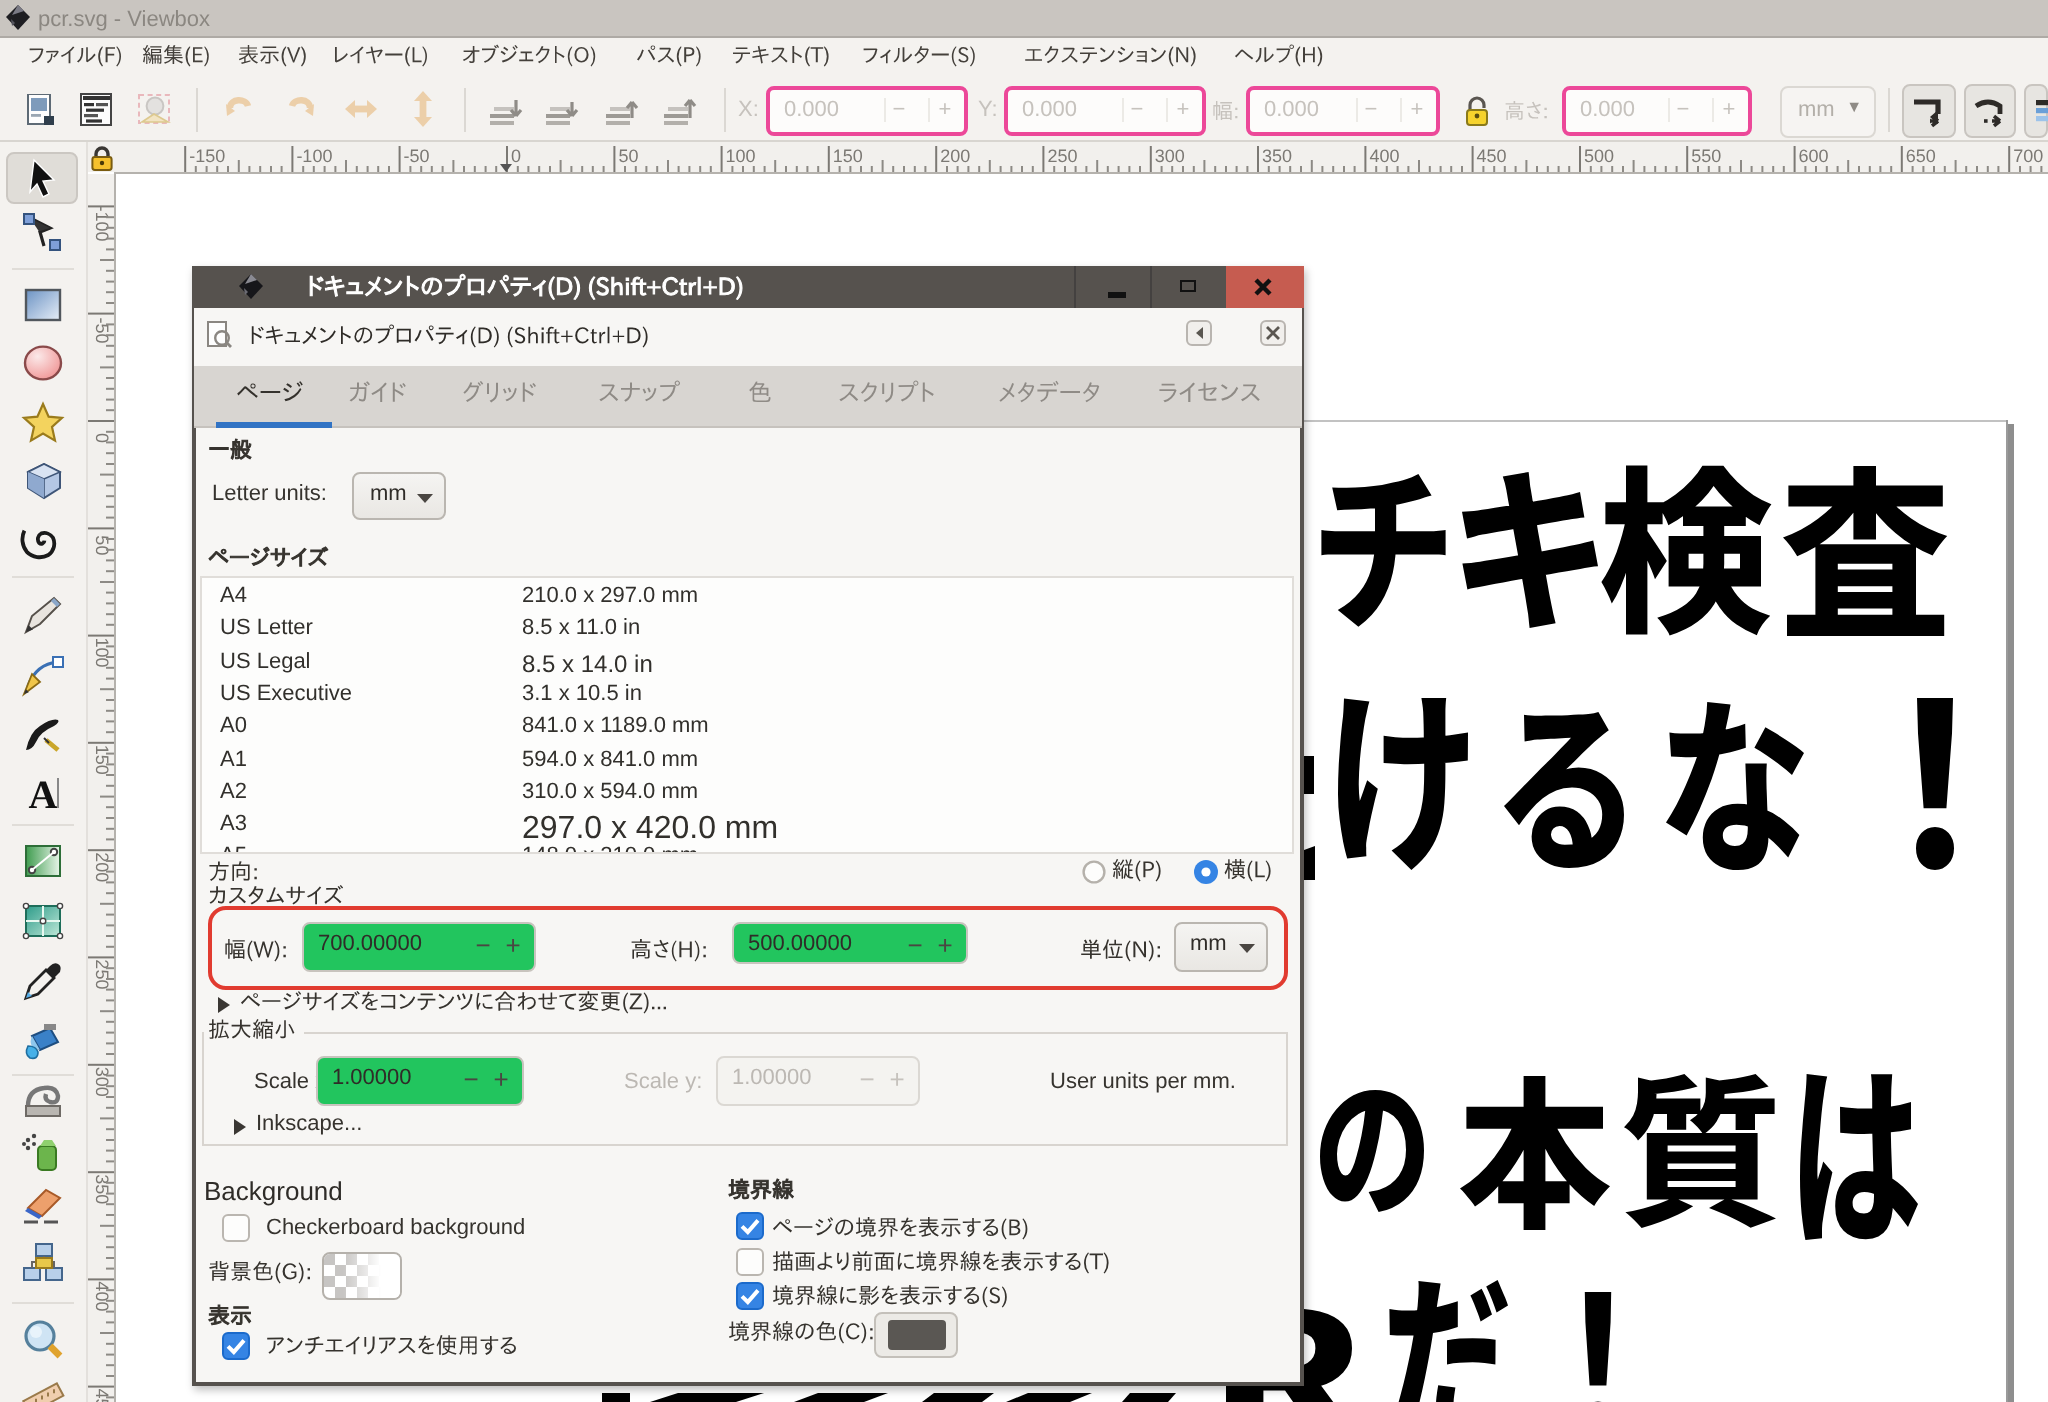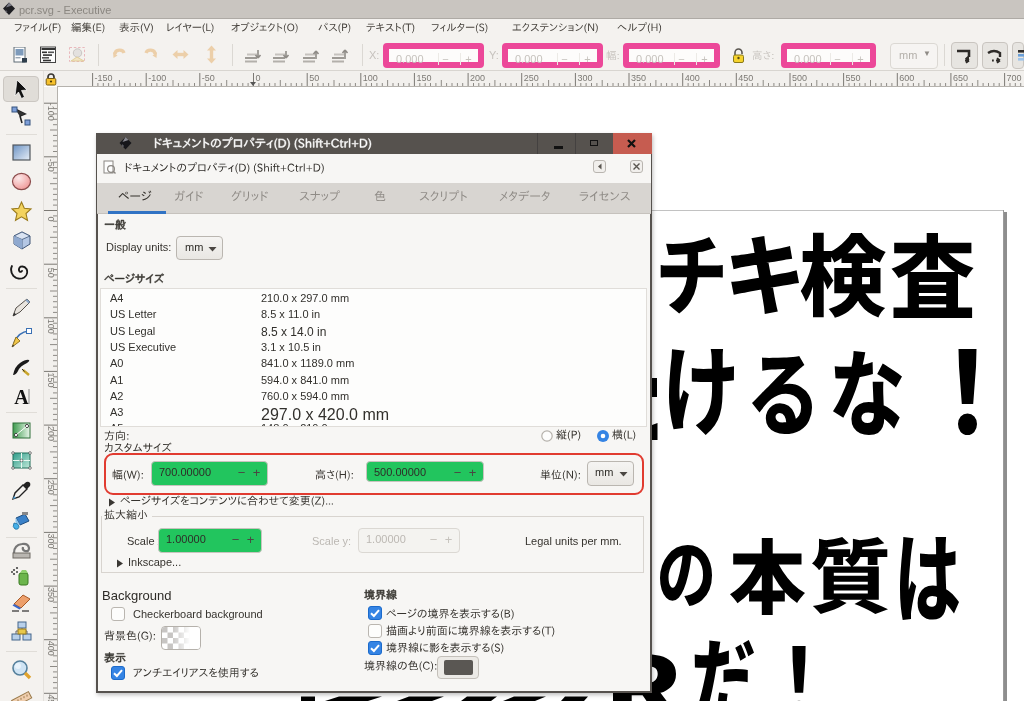--- a/index.html
+++ b/index.html
@@ -1,19 +1,19 @@
 <!DOCTYPE html>
 <html><head><meta charset="utf-8"><style>
 
 *{margin:0;padding:0;box-sizing:border-box}
 html,body{width:1024px;height:701px;overflow:hidden;background:#fff}
 body{font-family:"Liberation Sans",sans-serif;-webkit-font-smoothing:antialiased}
 #app{position:absolute;left:0;top:0;width:1024px;height:701px}
 .abs{position:absolute}
-.ent{position:absolute;background:#fdfcfb;border:6px solid #ec4899;border-radius:4px;color:#c6c2bd;font-size:11px}
+.ent{position:absolute;background:#fdfcfb;border:2px solid #ec4899;border-radius:4px;color:#c6c2bd;font-size:11px}
 .ent .v{position:absolute;left:7px;top:4px}
 .ent .m{position:absolute;right:26px;top:4px;width:14px;text-align:center;border-left:1px solid #eceae6}
 .ent .p{position:absolute;right:2px;top:4px;width:16px;text-align:center;border-left:1px solid #eceae6}
 .sep{position:absolute;width:1px;background:#dbd8d3;top:44px;height:22px}
 .dent{position:absolute;background:#22c55e;border:1px solid #c8c4be;border-radius:4px;color:#2f2c28;font-size:11px}
 .dent.dis{background:#f4f3f0;color:#bcb8b3;border-color:#dbd8d3}
 .dent .v{position:absolute;left:7px;top:4px}
 .dent .m{position:absolute;right:18px;top:3px;width:15px;text-align:center;font-size:13px;color:#4a4642}
 .dent .p{position:absolute;right:3px;top:3px;width:15px;text-align:center;font-size:13px;color:#4a4642}
 .dent.dis .m,.dent.dis .p{color:#c6c2bd}
@@ -22,21 +22,21 @@
 .cb.off{background:#fdfdfc;border:1px solid #bab6b0}
 
 </style></head><body>
 <div id="app">
 <div class="abs" style="left:0;top:0;width:1024px;height:19px;background:#c9c5c0;border-bottom:1px solid #aeaaa5"></div>
 <svg class="abs" style="left:2px;top:2px" width="14" height="14">
       <path d="M7 0.5 L13 6.5 L7 13 L1 6.5 Z" fill="#1e1e22"></path>
       <path d="M7 0.5 L10 3.5 L4 5.5 Z" fill="#7a7a85"></path>
       <path d="M3.5 7.5 l2 2 -1.5 1.5 Z" fill="#55555e"></path>
     </svg>
-<div class="abs" style="left:19px;top:3.5px;font-size:11px;color:#8b8781">pcr.svg - Executive</div>
+<div class="abs" style="left:19px;top:3.5px;font-size:11px;color:#8b8781">pcr.svg - Viewbox</div>
 <div class="abs" style="left:0;top:19px;width:1024px;height:19px;background:#f4f2ef"></div>
 <svg style="position:absolute;left:11px;top:18.8px" width="57" height="19">
       <path d="M10.2 5.2L10.7 5.6Q10.0 10.8 5.3 12.4L4.7 11.7Q9.0 10.3 9.7 6.0L3.8 6.1L3.8 5.3ZM17.9 6.4L18.4 6.9Q17.5 8.6 16.2 9.8L15.5 9.3Q16.7 8.3 17.4 7.1L12.1 7.3L12.1 6.5ZM12.4 12.0Q13.8 11.3 14.2 10.3Q14.5 9.6 14.5 7.9L15.3 7.9Q15.2 9.9 14.8 10.8Q14.4 11.8 13.0 12.6ZM23.3 12.6L23.3 7.5Q21.6 8.8 20.0 9.5L19.4 8.9Q23.1 7.3 25.5 4.2L26.2 4.6Q25.3 5.8 24.2 6.8L24.2 12.6ZM27.5 11.7Q29.1 10.6 29.5 8.9Q29.7 7.9 29.7 5.0L30.6 5.0L30.6 5.4L30.6 5.5Q30.6 8.5 30.1 9.8Q29.6 11.3 28.2 12.3ZM32.1 4.6L32.9 4.6L32.9 11.0Q34.9 9.8 36.2 7.8L36.8 8.5Q35.3 10.7 32.7 12.1L32.1 11.7ZM40.5 13.9L40.0 14.2Q38.1 12.1 38.1 9.2Q38.1 6.2 40.0 4.2L40.5 4.4Q39.0 6.5 39.0 9.2Q39.0 11.9 40.5 13.9ZM46.5 5.4L42.8 5.4L42.8 7.9L46.1 7.9L46.1 8.7L42.8 8.7L42.8 12.1L41.8 12.1L41.8 4.6L46.5 4.6ZM47.6 4.2Q49.5 6.2 49.5 9.2Q49.5 12.1 47.6 14.2L47.1 13.9Q48.7 11.9 48.7 9.2Q48.7 6.5 47.1 4.4Z" fill="#44403b"></path>
     </svg>
     <svg style="position:absolute;left:68px;top:18.8px" width="44" height="19">
       <path d="M8.1 7.5Q8.1 7.8 8.1 8.3L12.7 8.3L12.7 12.2Q12.7 12.9 12.1 12.9Q11.8 12.9 11.6 12.8L11.5 12.1Q11.7 12.2 11.9 12.2Q12.1 12.2 12.1 11.9L12.1 10.8L11.3 10.8L11.3 12.7L10.7 12.7L10.7 10.8L9.9 10.8L9.9 12.7L9.3 12.7L9.3 10.8L8.6 10.8L8.6 13.0L8.0 13.0L8.0 9.4Q7.8 11.3 6.9 12.8L6.5 12.2Q7.1 11.2 7.3 9.8Q7.5 8.8 7.5 7.3L7.5 5.5L12.5 5.5L12.5 7.5ZM8.1 7.0L11.8 7.0L11.8 6.1L8.1 6.1ZM8.6 8.9L8.6 10.2L9.3 10.2L9.3 8.9ZM12.1 10.2L12.1 8.9L11.3 8.9L11.3 10.2ZM9.9 8.9L9.9 10.2L10.7 10.2L10.7 8.9ZM4.9 7.2Q4.2 6.1 3.5 5.5L3.9 4.9Q4.1 5.1 4.4 5.4Q4.9 4.6 5.4 3.5L6.1 3.8Q5.4 5.1 4.8 5.9Q5.1 6.2 5.3 6.6Q5.8 5.8 6.3 4.8L7.0 5.1Q6.0 6.8 5.1 8.0L5.4 8.0Q5.6 8.0 6.0 7.9Q6.3 7.9 6.4 7.9Q6.2 7.4 6.0 7.1L6.5 6.9Q7.0 7.6 7.4 8.8L6.8 9.1Q6.6 8.6 6.6 8.4Q6.2 8.5 5.7 8.6L5.7 13.0L5.1 13.0L5.1 8.6L5.0 8.6Q4.3 8.7 3.7 8.8L3.5 8.1Q3.6 8.1 3.9 8.0Q4.2 8.0 4.3 8.0Q4.5 7.8 4.7 7.5Q4.9 7.3 4.9 7.2ZM3.5 11.9Q3.9 10.8 4.0 9.3L4.6 9.4Q4.5 11.1 4.2 12.3ZM6.3 11.3Q6.2 10.3 6.0 9.4L6.5 9.2Q6.8 10.0 7.0 11.0ZM7.1 4.1L12.8 4.1L12.8 4.7L7.1 4.7ZM18.4 4.6Q18.7 4.0 18.9 3.5L19.7 3.7Q19.5 4.2 19.2 4.6L22.7 4.6L22.7 5.2L19.1 5.2L19.1 5.9L22.2 5.9L22.2 6.4L19.1 6.4L19.1 7.0L22.2 7.0L22.2 7.6L19.1 7.6L19.1 8.3L22.9 8.3L22.9 8.9L19.1 8.9L19.1 9.5L23.3 9.5L23.3 10.1L19.6 10.1Q21.1 11.4 23.5 12.0L22.9 12.7Q20.5 11.9 19.1 10.4L19.1 13.0L18.3 13.0L18.3 10.5Q16.9 12.1 14.5 12.9L14.0 12.3Q16.4 11.6 17.8 10.1L14.2 10.1L14.2 9.5L18.3 9.5L18.3 8.9L15.5 8.9L15.5 6.1Q15.0 6.8 14.5 7.2L14.0 6.7Q15.5 5.4 16.2 3.5L16.9 3.6Q16.7 4.2 16.4 4.6ZM16.2 5.2L16.2 5.9L18.4 5.9L18.4 5.2ZM16.2 6.4L16.2 7.0L18.4 7.0L18.4 6.4ZM16.2 7.6L16.2 8.3L18.4 8.3L18.4 7.6ZM27.2 13.9L26.7 14.2Q24.8 12.1 24.8 9.2Q24.8 6.2 26.7 4.2L27.2 4.4Q25.7 6.5 25.7 9.2Q25.7 11.9 27.2 13.9ZM33.3 12.1L28.5 12.1L28.5 4.6L33.2 4.6L33.2 5.4L29.4 5.4L29.4 7.9L32.8 7.9L32.8 8.6L29.4 8.6L29.4 11.3L33.3 11.3ZM34.5 4.2Q36.4 6.2 36.4 9.2Q36.4 12.1 34.5 14.2L34.1 13.9Q35.6 11.9 35.6 9.2Q35.6 6.5 34.1 4.4Z" fill="#44403b"></path>
     </svg>
     <svg style="position:absolute;left:116px;top:18.8px" width="44" height="19">
       <path d="M8.3 8.4Q7.7 9.1 6.8 9.7L6.8 11.8Q7.9 11.5 9.2 11.1L9.2 11.8Q7.2 12.5 4.9 13.0L4.6 12.2Q5.6 12.0 6.0 12.0L6.1 11.9L6.1 10.1Q5.1 10.7 3.8 11.1L3.4 10.5Q6.0 9.8 7.4 8.4L3.6 8.4L3.6 7.7L7.9 7.7L7.9 6.8L4.6 6.8L4.6 6.2L7.9 6.2L7.9 5.3L4.1 5.3L4.1 4.7L7.9 4.7L7.9 3.5L8.6 3.5L8.6 4.7L12.5 4.7L12.5 5.3L8.6 5.3L8.6 6.2L11.9 6.2L11.9 6.8L8.6 6.8L8.6 7.7L12.9 7.7L12.9 8.4L9.0 8.4Q9.3 9.2 10.0 10.0Q10.8 9.4 11.5 8.6L12.2 9.1Q11.3 9.9 10.4 10.5Q11.4 11.5 13.0 12.1L12.4 12.8Q9.3 11.3 8.3 8.4ZM19.2 7.6L19.2 12.0Q19.2 12.5 19.0 12.6Q18.8 12.8 18.2 12.8Q17.5 12.8 16.7 12.7L16.6 11.9Q17.4 12.0 18.1 12.0Q18.4 12.0 18.4 11.7L18.4 7.6L14.2 7.6L14.2 6.9L23.3 6.9L23.3 7.6ZM15.3 4.3L22.1 4.3L22.1 5.0L15.3 5.0ZM22.7 11.8Q21.6 10.2 20.4 8.8L21.0 8.4Q22.2 9.7 23.4 11.2ZM14.2 11.2Q15.4 10.2 16.4 8.5L17.0 8.9Q16.2 10.6 14.8 11.9ZM27.2 13.9L26.7 14.2Q24.8 12.1 24.8 9.2Q24.8 6.2 26.7 4.2L27.2 4.4Q25.7 6.5 25.7 9.2Q25.7 11.9 27.2 13.9ZM34.2 4.6L31.1 12.2L30.5 12.2L27.5 4.6L28.5 4.6L30.3 9.3Q30.6 10.3 30.8 11.0L30.9 11.0Q31.1 10.2 31.4 9.3L33.2 4.6ZM35.0 4.2Q36.9 6.2 36.9 9.2Q36.9 12.1 35.0 14.2L34.5 13.9Q36.0 11.9 36.0 9.2Q36.0 6.5 34.5 4.4Z" fill="#44403b"></path>
     </svg>
@@ -747,21 +747,21 @@
 <svg style="position:absolute;left:496px;top:187px" width="61" height="21">
       <path d="M5.9 6.7Q7.1 7.4 8.3 8.4Q9.4 6.7 10.1 4.5L11.0 4.9Q10.2 7.2 9.1 9.0Q10.0 9.8 11.3 11.0L10.6 11.7Q9.6 10.7 8.6 9.8Q6.8 12.3 4.4 13.9L3.7 13.2Q5.9 11.8 7.7 9.4Q7.7 9.4 7.8 9.2Q6.7 8.2 5.2 7.4ZM20.5 5.6L21.1 6.1Q20.6 8.7 19.0 10.8Q17.4 13.0 14.8 14.1L14.2 13.4Q16.5 12.4 17.9 10.7L17.9 10.7L18.0 10.6Q16.8 9.1 15.5 8.1Q14.6 9.3 13.6 10.0L12.9 9.4Q15.5 7.5 16.5 4.1L17.4 4.4Q17.2 5.1 16.9 5.6ZM16.6 6.4Q16.4 6.7 16.0 7.4Q17.3 8.4 18.6 9.8Q19.6 8.3 20.1 6.4ZM22.7 7.8L32.4 7.8L32.4 8.7L28.3 8.7Q28.2 10.7 27.5 11.9Q26.6 13.3 24.7 14.0L24.1 13.3Q26.0 12.6 26.7 11.4Q27.2 10.5 27.3 8.7L22.7 8.7ZM24.2 5.0L30.4 5.0L30.4 5.8L24.2 5.8ZM31.4 6.0Q31.0 5.1 30.5 4.4L31.1 4.1Q31.6 4.6 32.2 5.6ZM32.6 5.4Q32.2 4.5 31.7 3.8L32.3 3.4Q32.8 4.1 33.3 5.0ZM34.2 8.5L44.0 8.5L44.0 9.5L34.2 9.5ZM53.0 5.6L53.6 6.1Q53.1 8.7 51.5 10.8Q49.9 13.0 47.3 14.1L46.7 13.4Q49.0 12.4 50.4 10.7L50.4 10.7L50.5 10.6Q49.3 9.1 48.0 8.1Q47.2 9.3 46.1 10.0L45.5 9.4Q48.0 7.5 49.0 4.1L49.9 4.4Q49.7 5.1 49.5 5.6ZM49.1 6.4Q48.9 6.7 48.5 7.4Q49.8 8.4 51.1 9.8Q52.1 8.3 52.6 6.4Z" fill="#8f8b86"></path>
     </svg>
 <svg style="position:absolute;left:576px;top:187px" width="61" height="21">
       <path d="M4.8 4.9L11.3 4.9L11.3 5.8L4.8 5.8ZM3.7 7.6L11.7 7.6L12.3 8.1Q11.5 10.6 9.9 12.1Q8.6 13.4 6.4 14.1L5.7 13.2Q9.8 12.3 11.1 8.5L3.7 8.5ZM18.1 14.0L18.1 8.2Q16.2 9.6 14.3 10.5L13.7 9.7Q17.9 7.9 20.6 4.3L21.5 4.9Q20.5 6.2 19.2 7.3L19.2 14.0ZM25.8 4.4L26.8 4.4L26.8 7.2L31.9 6.6L32.5 7.1Q31.0 9.2 29.5 10.6L28.7 10.0Q30.0 8.9 31.0 7.5L26.8 8.1L26.8 11.7Q26.8 12.2 27.1 12.3Q27.4 12.5 28.7 12.5Q30.2 12.5 32.1 12.3L32.2 13.2Q30.5 13.4 29.2 13.4Q27.0 13.4 26.4 13.1Q25.8 12.8 25.8 11.9L25.8 8.2L23.2 8.5L23.1 7.7L25.8 7.3ZM37.1 7.8Q35.9 6.7 34.5 5.9L35.1 5.1Q36.4 5.7 37.8 6.9ZM34.6 12.4Q40.0 11.5 42.3 6.4L43.1 7.1Q40.8 12.1 35.2 13.4ZM51.5 5.2L52.2 5.8Q51.4 7.8 50.2 9.5Q52.1 10.9 53.9 12.7L53.1 13.5Q51.3 11.5 49.6 10.2Q49.5 10.3 49.5 10.4Q49.5 10.4 49.5 10.4Q49.4 10.4 49.4 10.4Q47.6 12.5 45.3 13.6L44.5 12.8Q49.2 10.8 51.0 6.1L45.6 6.1L45.6 5.2Z" fill="#8f8b86"></path>
     </svg>
 <div class="abs" style="left:108px;top:211px;width:58px;height:3px;background:#3173c4"></div>
 <svg style="position:absolute;left:101px;top:216px" width="32" height="20">
       <path d="M3.9 7.8L13.1 7.8L13.1 8.7L3.9 8.7ZM17.1 7.8Q16.8 6.9 16.4 6.1L16.9 5.8Q17.4 6.6 17.7 7.5ZM18.1 8.8L17.7 8.8Q16.5 8.9 16.2 8.9Q16.1 8.9 16.1 8.9Q16.1 12.0 15.3 13.6L14.6 13.0Q15.2 11.9 15.4 10.3Q15.4 10.0 15.4 9.0L15.1 9.0L14.6 9.0L14.4 8.3Q14.6 8.3 15.0 8.3Q15.3 8.3 15.4 8.3L15.4 4.8L16.5 4.8Q16.7 4.2 16.8 3.6L17.6 3.7Q17.3 4.5 17.2 4.8L18.8 4.8L18.8 8.1Q18.9 8.1 19.5 8.0L19.5 8.4L23.4 8.4L23.7 8.8Q23.1 10.3 22.2 11.4Q23.3 12.2 24.5 12.6L24.0 13.4Q22.8 12.8 21.8 11.9Q20.7 12.9 19.5 13.6L19.0 12.9Q20.2 12.4 21.3 11.4Q20.3 10.4 19.8 9.1L19.3 9.1L19.3 8.6Q19.1 8.7 19.0 8.7Q18.9 8.7 18.8 8.7L18.8 12.6Q18.8 13.4 17.9 13.4Q17.4 13.4 16.8 13.3L16.7 12.5Q17.3 12.6 17.8 12.6Q18.1 12.6 18.1 12.3ZM18.1 8.1L18.1 5.5L16.1 5.5L16.1 8.3Q16.9 8.2 18.1 8.1ZM21.7 10.9Q22.4 10.0 22.7 9.1L20.5 9.1Q20.9 10.0 21.7 10.9ZM22.8 4.1L22.8 6.8Q22.8 7.1 23.2 7.1Q23.5 7.1 23.6 6.9Q23.7 6.7 23.7 5.9L24.4 6.1Q24.4 7.3 24.1 7.5Q23.9 7.8 23.1 7.8Q22.4 7.8 22.2 7.6Q22.1 7.4 22.1 7.1L22.1 4.8L20.7 4.8L20.7 5.1Q20.7 7.0 19.9 8.1L19.3 7.5Q20.0 6.7 20.0 5.0L20.0 4.1ZM16.8 9.1L17.4 9.1L17.4 11.7L16.8 11.7Z" fill="#36332e" stroke="#36332e" stroke-width="0.55"></path>
     </svg>
-<div class="abs" style="left:106px;top:241px;font-size:11px;color:#36332e">Display units:</div>
+<div class="abs" style="left:106px;top:241px;font-size:11px;color:#36332e">Letter units:</div>
 <div class="abs" style="left:176px;top:236px;width:47px;height:24px;background:linear-gradient(#f5f4f2,#e9e7e3);border:1px solid #bab6b0;border-radius:4px">
       <span style="position:absolute;left:8px;top:4px;font-size:11px;color:#2f2c28">mm</span>
       <svg style="position:absolute;right:5px;top:9px" width="9" height="7">
         <path d="M0.5 1 L4.5 5.5 L8.5 1 Z" fill="#4a4642"></path>
       </svg>
     </div>
 <svg style="position:absolute;left:101px;top:270px" width="70" height="20">
       <path d="M10.8 4.6Q11.3 4.6 11.7 5.0Q12.0 5.3 12.0 5.8Q12.0 6.1 11.8 6.4Q11.4 7.0 10.8 7.0Q10.5 7.0 10.2 6.8Q9.6 6.5 9.6 5.8Q9.6 5.1 10.1 4.8Q10.4 4.6 10.8 4.6ZM10.8 5.0Q10.6 5.0 10.5 5.1Q10.1 5.3 10.1 5.8Q10.1 6.0 10.2 6.1Q10.4 6.5 10.8 6.5Q11.1 6.5 11.3 6.3Q11.5 6.1 11.5 5.8Q11.5 5.4 11.3 5.2Q11.1 5.0 10.8 5.0ZM3.5 9.3Q4.7 8.3 6.4 6.4Q6.8 5.8 7.2 5.8Q7.5 5.8 8.2 6.5Q10.2 8.4 13.0 10.3L12.4 11.2Q9.6 9.1 7.6 7.1Q7.3 6.8 7.2 6.8Q7.1 6.8 6.7 7.3Q5.7 8.6 4.1 10.1ZM14.2 8.1L23.2 8.1L23.2 8.9L14.2 8.9ZM28.1 6.6Q27.0 5.7 26.0 5.2L26.5 4.5Q27.5 5.0 28.7 5.8ZM25.2 11.8Q30.0 10.8 32.4 6.6L33.0 7.3Q30.6 11.5 25.8 12.7ZM31.8 6.2Q31.4 5.3 30.8 4.6L31.4 4.2Q32.0 4.8 32.5 5.7ZM26.8 8.8Q25.7 7.9 24.7 7.3L25.2 6.6Q26.3 7.2 27.4 8.0ZM33.0 5.4Q32.5 4.6 31.9 3.9L32.5 3.6Q33.1 4.1 33.6 5.0ZM40.4 4.2L41.3 4.2L41.3 6.6L43.7 6.6L43.7 7.4L41.3 7.4Q41.3 9.7 40.7 10.9Q40.0 12.3 38.1 13.2L37.5 12.6Q39.3 11.8 40.0 10.4Q40.4 9.5 40.4 7.4L37.6 7.4L37.6 10.0L36.7 10.0L36.7 7.4L34.5 7.4L34.5 6.6L36.7 6.6L36.7 4.4L37.6 4.4L37.6 6.6L40.4 6.6ZM48.9 13.1L48.9 7.7Q47.1 9.1 45.4 9.8L44.8 9.1Q48.7 7.5 51.2 4.2L52.0 4.7Q51.0 5.9 49.8 7.0L49.8 13.1ZM59.8 5.0L60.4 5.6Q59.7 7.4 58.5 9.0Q60.3 10.2 62.0 11.9L61.3 12.6Q59.6 10.8 58.0 9.6Q58.0 9.7 57.9 9.8Q57.9 9.8 57.9 9.8Q57.9 9.8 57.9 9.8Q56.2 11.7 54.1 12.7L53.4 12.0Q57.7 10.2 59.3 5.8L54.4 5.9L54.4 5.0ZM61.1 5.9Q60.8 5.2 60.1 4.4L60.7 4.0Q61.3 4.6 61.7 5.4ZM62.3 5.3Q61.8 4.6 61.2 3.9L61.7 3.5Q62.4 4.1 62.9 4.9Z" fill="#36332e" stroke="#36332e" stroke-width="0.55"></path>
     </svg>
 <div class="abs" style="left:100px;top:288px;width:547px;height:139px;background:#fdfdfc;border:1px solid #e0ddd9;overflow:hidden">
@@ -771,21 +771,21 @@
       <div class="abs" style="left:160px;top:19.3px;font-size:11px;color:#32302c">8.5 x 11.0 in</div>
       <div class="abs" style="left:9px;top:35.6px;font-size:11px;color:#32302c">US Legal</div>
       <div class="abs" style="left:160px;top:35.6px;font-size:12px;color:#32302c">8.5 x 14.0 in</div>
       <div class="abs" style="left:9px;top:51.9px;font-size:11px;color:#32302c">US Executive</div>
       <div class="abs" style="left:160px;top:51.9px;font-size:11px;color:#32302c">3.1 x 10.5 in</div>
       <div class="abs" style="left:9px;top:68.2px;font-size:11px;color:#32302c">A0</div>
       <div class="abs" style="left:160px;top:68.2px;font-size:11px;color:#32302c">841.0 x 1189.0 mm</div>
       <div class="abs" style="left:9px;top:84.5px;font-size:11px;color:#32302c">A1</div>
       <div class="abs" style="left:160px;top:84.5px;font-size:11px;color:#32302c">594.0 x 841.0 mm</div>
       <div class="abs" style="left:9px;top:100.8px;font-size:11px;color:#32302c">A2</div>
-      <div class="abs" style="left:160px;top:100.8px;font-size:11px;color:#32302c">760.0 x 594.0 mm</div>
+      <div class="abs" style="left:160px;top:100.8px;font-size:11px;color:#32302c">310.0 x 594.0 mm</div>
       <div class="abs" style="left:9px;top:117.1px;font-size:11px;color:#32302c">A3</div>
       <div class="abs" style="left:160px;top:117.1px;font-size:16px;color:#32302c">297.0 x 420.0 mm</div>
       <div class="abs" style="left:9px;top:133.4px;font-size:11px;color:#32302c">A5</div>
       <div class="abs" style="left:160px;top:133.4px;font-size:11px;color:#32302c">148.0 x 210.0 mm</div>
     </div>
 <svg style="position:absolute;left:101px;top:427px" width="35" height="20">
       <path d="M8.0 6.2L8.0 6.5Q8.0 7.2 7.9 7.9L12.0 7.9Q11.9 11.3 11.6 12.4Q11.4 12.9 11.1 13.1Q10.8 13.2 10.2 13.2Q9.5 13.2 8.6 13.1L8.4 12.2Q9.4 12.4 10.1 12.4Q10.7 12.4 10.8 11.9Q11.1 10.6 11.2 8.6L7.9 8.6Q7.9 8.7 7.8 8.7Q7.4 11.9 4.6 13.5L4.0 12.8Q6.2 11.8 6.9 9.5Q7.2 8.4 7.2 6.2L3.7 6.2L3.7 5.5L8.0 5.5L8.0 3.8L8.9 3.8L8.9 5.5L13.3 5.5L13.3 6.2ZM21.6 7.5L21.6 10.9L18.1 10.9L18.1 11.7L17.3 11.7L17.3 7.5ZM20.8 8.1L18.1 8.1L18.1 10.2L20.8 10.2ZM18.4 5.3Q18.7 4.4 18.8 3.6L19.8 3.7Q19.5 4.6 19.2 5.3L23.8 5.3L23.8 12.3Q23.8 12.9 23.5 13.1Q23.3 13.2 22.6 13.2Q21.7 13.2 20.9 13.2L20.7 12.3Q21.7 12.5 22.5 12.5Q23.0 12.5 23.0 12.0L23.0 6.0L16.0 6.0L16.0 13.5L15.2 13.5L15.2 5.3ZM27.4 8.3L26.2 8.3L26.2 7.1L27.4 7.1ZM27.4 12.6L26.2 12.6L26.2 11.4L27.4 11.4Z" fill="#36332e"></path>
     </svg>
 <svg class="abs" style="left:541px;top:430px" width="12" height="12">
       <circle cx="6" cy="6" r="5.2" fill="#fdfdfc" stroke="#b5b1ab" stroke-width="1.2"></circle>
@@ -845,21 +845,21 @@
       <span class="v">1.00000</span>
       <span class="m">−</span>
       <span class="p">+</span>
     </div>
 <div class="abs" style="left:312px;top:535px;font-size:11px;color:#bcb8b3">Scale y:</div>
 <div class="dent dis" style="left:358px;top:528px;width:102px;height:25px">
       <span class="v">1.00000</span>
       <span class="m">−</span>
       <span class="p">+</span>
     </div>
-<div class="abs" style="left:525px;top:535px;font-size:11px;color:#36332e">Legal units per mm.</div>
+<div class="abs" style="left:525px;top:535px;font-size:11px;color:#36332e">User units per mm.</div>
 <svg class="abs" style="left:115px;top:558px" width="10" height="11">
       <path d="M2 1.5 L8 5.5 L2 9.5 Z" fill="#3a3733"></path>
     </svg>
 <div class="abs" style="left:128px;top:556px;font-size:11px;color:#36332e">Inkscape...</div>
 <div class="abs" style="left:102px;top:588px;font-size:13px;font-weight:normal;color:#2f2c28">Background</div>
 <div class="cb off" style="left:111px;top:607px"></div>
 <div class="abs" style="left:133px;top:608px;font-size:11px;color:#36332e">Checkerboard background</div>
 <svg style="position:absolute;left:101px;top:627px" width="62" height="20">
       <path d="M6.9 4.7L6.9 3.5L7.7 3.5L7.7 7.6L6.9 7.6L6.9 6.6Q6.9 6.6 6.9 6.6Q6.8 6.6 6.8 6.7Q5.6 7.0 3.9 7.4L3.6 6.6Q5.5 6.3 6.9 6.0L6.9 5.3L4.0 5.3L4.0 4.7ZM9.7 5.1L9.8 5.1Q11.3 4.7 12.3 4.2L12.9 4.8Q11.4 5.4 9.9 5.6L9.7 5.7L9.7 6.4Q9.7 6.7 10.0 6.8Q10.2 6.8 11.0 6.8Q12.2 6.8 12.4 6.6Q12.5 6.4 12.5 5.5L13.3 5.7Q13.2 7.0 12.9 7.3Q12.6 7.5 11.1 7.5Q9.7 7.5 9.4 7.4Q8.9 7.2 8.9 6.7L8.9 3.5L9.7 3.5ZM11.9 8.1L11.9 12.5Q11.9 13.0 11.6 13.2Q11.4 13.3 10.9 13.3Q10.1 13.3 9.3 13.3L9.2 12.5Q10.1 12.6 10.7 12.6Q11.1 12.6 11.1 12.3L11.1 11.5L5.9 11.5L5.9 13.4L5.1 13.4L5.1 8.1ZM5.9 8.8L5.9 9.5L11.1 9.5L11.1 8.8ZM5.9 10.1L5.9 10.9L11.1 10.9L11.1 10.1ZM22.9 4.0L22.9 7.1L19.9 7.1L19.9 7.7L24.3 7.7L24.3 8.3L14.7 8.3L14.7 7.7L19.1 7.7L19.1 7.1L16.0 7.1L16.0 4.0ZM16.8 4.6L16.8 5.2L22.2 5.2L22.2 4.6ZM16.8 5.8L16.8 6.5L22.2 6.5L22.2 5.8ZM22.8 8.9L22.8 11.0L20.0 11.0L20.0 12.7Q20.0 13.4 19.0 13.4Q18.6 13.4 17.8 13.4L17.7 12.6Q18.3 12.7 18.8 12.7Q19.2 12.7 19.2 12.4L19.2 11.0L16.2 11.0L16.2 8.9ZM16.9 9.5L16.9 10.4L22.1 10.4L22.1 9.5ZM23.7 13.2Q22.4 12.3 21.0 11.7L21.6 11.2Q23.0 11.8 24.3 12.6ZM14.7 12.7Q16.2 12.2 17.3 11.2L17.9 11.7Q16.7 12.7 15.2 13.3ZM27.9 9.8L27.9 11.7Q27.9 12.1 28.2 12.3Q28.5 12.4 30.7 12.4Q33.5 12.4 34.0 12.3Q34.4 12.2 34.4 11.7Q34.5 11.3 34.5 10.7L35.3 11.0Q35.2 12.6 34.8 12.8Q34.4 13.1 30.9 13.1Q28.0 13.1 27.5 12.9Q27.1 12.7 27.1 12.0L27.1 7.3Q26.6 7.8 26.1 8.2L25.6 7.6Q27.6 6.1 28.7 3.6L29.4 3.8Q29.3 4.0 29.1 4.5L32.1 4.5L32.6 4.9Q31.9 6.0 31.3 6.6L34.3 6.6L34.3 10.3L33.6 10.3L33.6 9.8ZM27.9 9.1L30.3 9.1L30.3 7.3L27.9 7.3ZM31.0 7.3L31.0 9.1L33.6 9.1L33.6 7.3ZM30.5 6.6Q31.1 5.9 31.5 5.2L28.7 5.2Q28.3 5.9 27.7 6.6ZM39.3 14.4L38.8 14.7Q36.8 12.6 36.8 9.5Q36.8 6.4 38.8 4.2L39.3 4.5Q37.7 6.6 37.7 9.4Q37.7 12.3 39.3 14.4ZM47.2 11.3Q46.8 11.8 46.1 12.3Q45.2 12.7 44.1 12.7Q42.4 12.7 41.4 11.6Q40.3 10.5 40.3 8.7Q40.3 6.8 41.4 5.7Q42.4 4.6 44.0 4.6Q46.2 4.6 47.1 6.4L46.2 6.9Q45.5 5.4 44.0 5.4Q42.9 5.4 42.2 6.2Q41.4 7.2 41.4 8.7Q41.4 10.0 42.1 10.9Q42.8 11.9 44.2 11.9Q45.6 11.9 46.3 11.0L46.3 9.5L44.6 9.5L44.6 8.7L47.2 8.7ZM48.7 4.2Q50.8 6.4 50.8 9.5Q50.8 12.6 48.7 14.7L48.3 14.4Q49.9 12.3 49.9 9.4Q49.9 6.6 48.3 4.5ZM54.0 8.3L52.8 8.3L52.8 7.1L54.0 7.1ZM54.0 12.6L52.8 12.6L52.8 11.4L54.0 11.4Z" fill="#36332e"></path>
     </svg>

